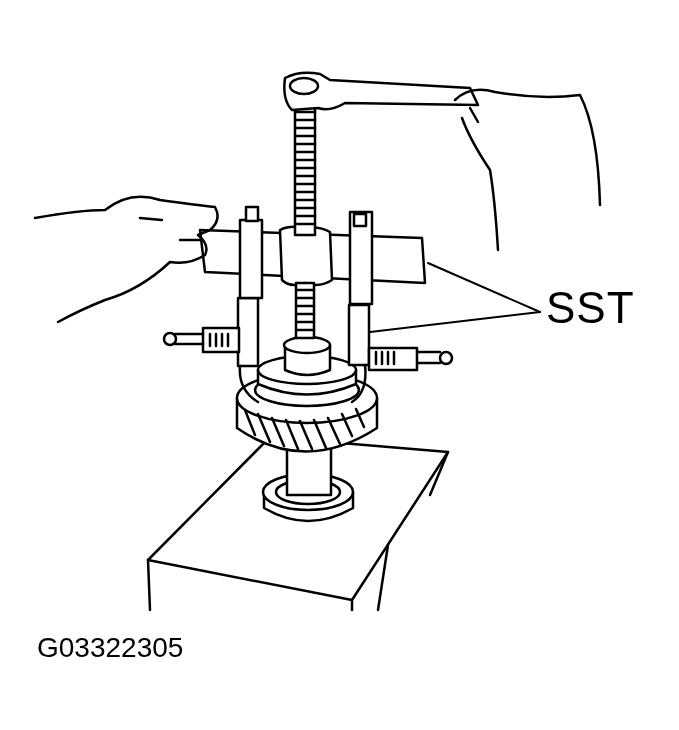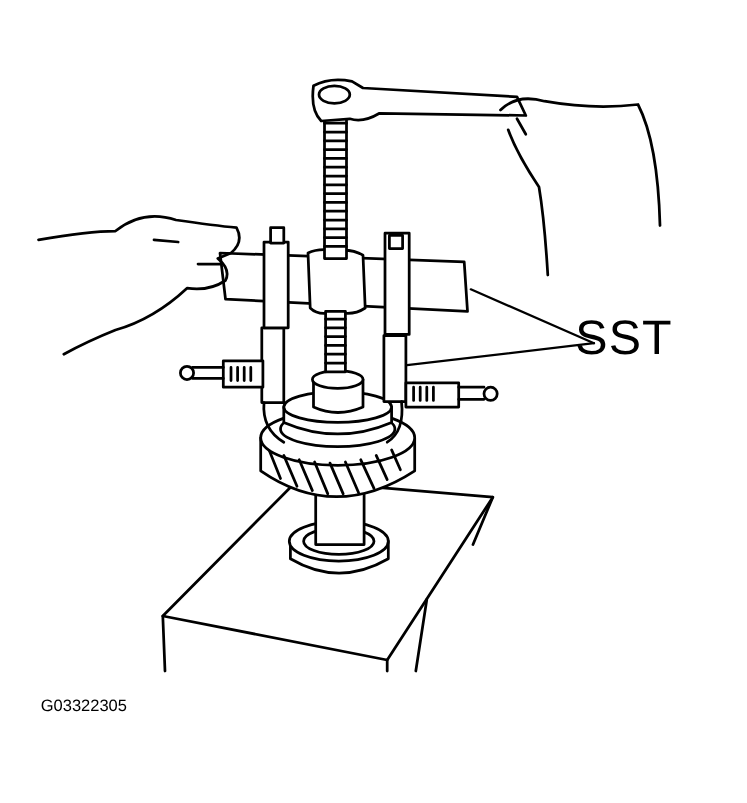--- a/index.html
+++ b/index.html
@@ -1,19 +1,19 @@
 <!DOCTYPE html>
 <html><head>
 <meta charset="utf-8">
 <style>
   html, body { margin:0; padding:0; background:#ffffff; }
   body { width:679px; height:730px; position:relative; overflow:hidden; font-family:"Liberation Sans", sans-serif; }
   #illus { position:absolute; left:0; top:0; width:679px; height:730px; }
-  .label-sst { position:absolute; left:523px; top:286px; font-size:44px; color:#000; letter-spacing:1px; line-height:1; }
-  .fig-id { position:absolute; left:37px; top:634px; font-size:15px; color:#000; line-height:1; }
+  .label-sst { position:absolute; left:546px; top:286px; font-size:44px; color:#000; letter-spacing:1px; line-height:1; }
+  .fig-id { position:absolute; left:37px; top:634px; font-size:28px; color:#000; line-height:1; }
 </style>
 </head>
 <body>
 
 <svg id="illus" viewBox="0 0 679 730" xmlns="http://www.w3.org/2000/svg" fill="none" stroke="#000" stroke-width="2.5" stroke-linejoin="round" stroke-linecap="round">
 
   <g>
     <path d="M148 560 L352 600 L448 452 L270 437 Z" fill="#fff"></path>
     <path d="M148 560 L150 610"></path>
     <path d="M352 600 L352 610"></path>

